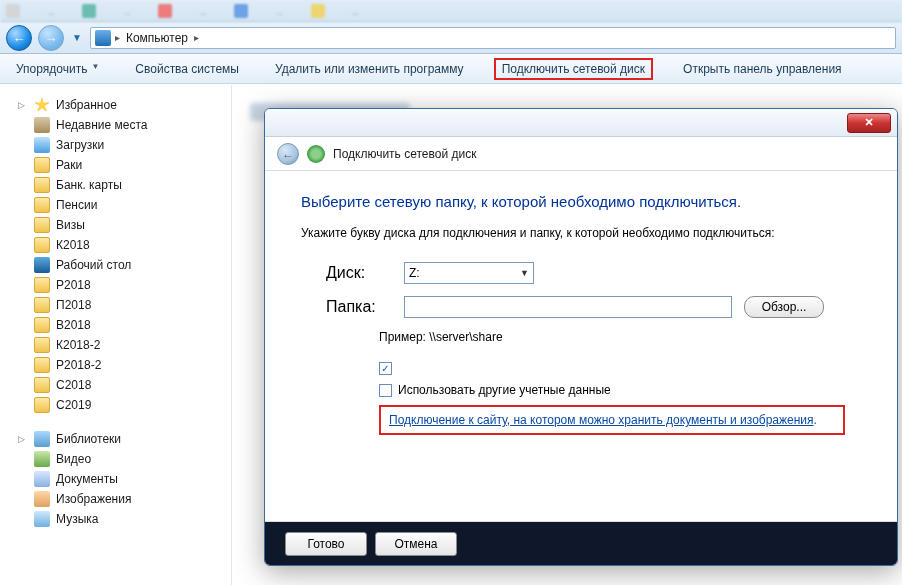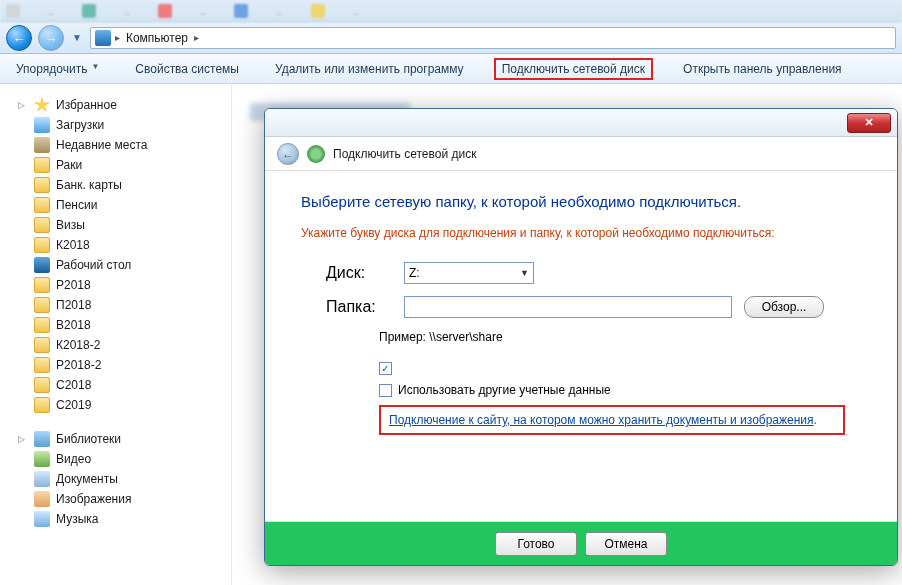--- a/index.html
+++ b/index.html
@@ -51,34 +51,34 @@
 
 .dialog { position:absolute; left:264px; top:108px; width:634px; height:458px; background:#f0f0f0; border:1px solid #3a6a9a; border-radius:6px; box-shadow:0 6px 28px rgba(0,0,0,.35); display:flex; flex-direction:column; overflow:hidden;}
 .dialog .titlebar { height:28px; background:linear-gradient(#f8fbfe,#e3ecf5); border-bottom:1px solid #c7d2dd; display:flex; align-items:center; justify-content:flex-end; padding:0 6px;}
 .dialog .close-btn { width:44px; height:20px; background:linear-gradient(#e88,#c33 50%,#a22); border:1px solid #8a1a1a; border-radius:3px; color:#fff; display:flex;align-items:center;justify-content:center; font-size:11px; font-weight:bold;}
 .dialog .header { height:34px; background:#fff; border-bottom:1px solid #ddd; display:flex; align-items:center; padding:0 12px; gap:8px;}
 .dialog .back-ico { width:22px;height:22px;border-radius:50%; background:radial-gradient(circle at 35% 30%,#d8e8f5,#a8c4de 60%,#6a95bb); border:1px solid #7a9abb; display:flex;align-items:center;justify-content:center;color:#3a6a9a;font-size:12px;}
 .dialog .net-ico { width:18px;height:18px; background:radial-gradient(circle,#8ad08a 35%,#3a9a3a 70%); border-radius:50%; position:relative;}
 .dialog .header-title { font-size:12px; color:#1a1a1a;}
 .dialog .body { flex:1; background:#fff; padding:22px 52px 10px 36px;}
 .dialog .h1 { font-size:15px; color:#003399; margin-bottom:16px;}
-.dialog .desc { font-size:12px; color:#c2410c; margin-bottom:22px;}
+.dialog .desc { font-size:12px; color:#000000; margin-bottom:22px;}
 .dialog .form-row { display:flex; align-items:center; margin-bottom:12px;}
 .dialog .form-row .lbl { width:78px; font-size:16px;margin-left:25px;}
 .dialog .select { width:130px; height:22px; border:1px solid #7a9abb; background:#fff; font-size:12px; padding:0 4px; display:flex;align-items:center;justify-content:space-between;}
 .dialog .select .arr{font-size:9px;color:#333;}
 .dialog .text-input { width:328px; height:22px; border:1px solid #7a9abb; background:#fff; font-size:12px; padding:0 6px;}
 .dialog .browse-btn { width:80px; height:22px; margin-left:12px; background:linear-gradient(#fdfdfd,#e5e5e5); border:1px solid #8a8a8a; border-radius:10px; font-size:12px;}
 .dialog .indent-col { margin-left:78px; font-size:12px;}
 .dialog .example { margin-bottom:18px;}
 .dialog .chk-row { display:flex; align-items:center; gap:6px; margin-bottom:8px;}
 .dialog .chk { width:13px;height:13px;border:1px solid #6a8aba;background:#fff;display:flex;align-items:center;justify-content:center;font-size:10px;color:#1a5aa5;}
 .dialog .link-box { border:2px solid #d22; padding:6px 8px; margin-top:8px;}
 .dialog .link { color:#0a4aa5; text-decoration:underline; font-size:12px;}
-.dialog .footer { height:44px; background:#22c55e; border-top:1px solid #ddd; display:flex; align-items:center; justify-content:center; padding:0 14px; gap:8px;}
+.dialog .footer { height:44px; background:#0f172a; border-top:1px solid #ddd; display:flex; align-items:center; justify-content:flex-start; padding:0 20px; gap:8px;}
 .dialog .dlg-btn { width:82px; height:24px; background:linear-gradient(#fdfdfd,#e5e5e5); border:1px solid #8a8a8a; border-radius:3px; font-size:12px;}
 </style>
 </head>
 <body>
 
 <div class="tabs-bar">
   <span class="tab-ico"></span>
     <span class="tab-txt">..</span>
   <span class="tab-ico" style="background:#4a9"></span>
     <span class="tab-txt">..</span>
@@ -115,26 +115,26 @@
 
 <div class="main">
   <div class="sidebar">
     <div class="tree-item">
       <span class="tree-chev">▷</span>
         <span class="ico ico-star"></span>
       <span>Избранное</span>
     </div>
     <div id="fav-list">
         <div class="tree-item indent">
+          <span class="ico ico-recent"></span>
+          <span>Недавние места</span>
+        </div>
+        <div class="tree-item indent">
           <span class="ico ico-dl"></span>
           <span>Загрузки</span>
-        </div>
-        <div class="tree-item indent">
-          <span class="ico ico-recent"></span>
-          <span>Недавние места</span>
         </div>
         <div class="tree-item indent">
           <span class="ico ico-folder"></span>
           <span>Раки</span>
         </div>
         <div class="tree-item indent">
           <span class="ico ico-folder"></span>
           <span>Банк. карты</span>
         </div>
         <div class="tree-item indent">

